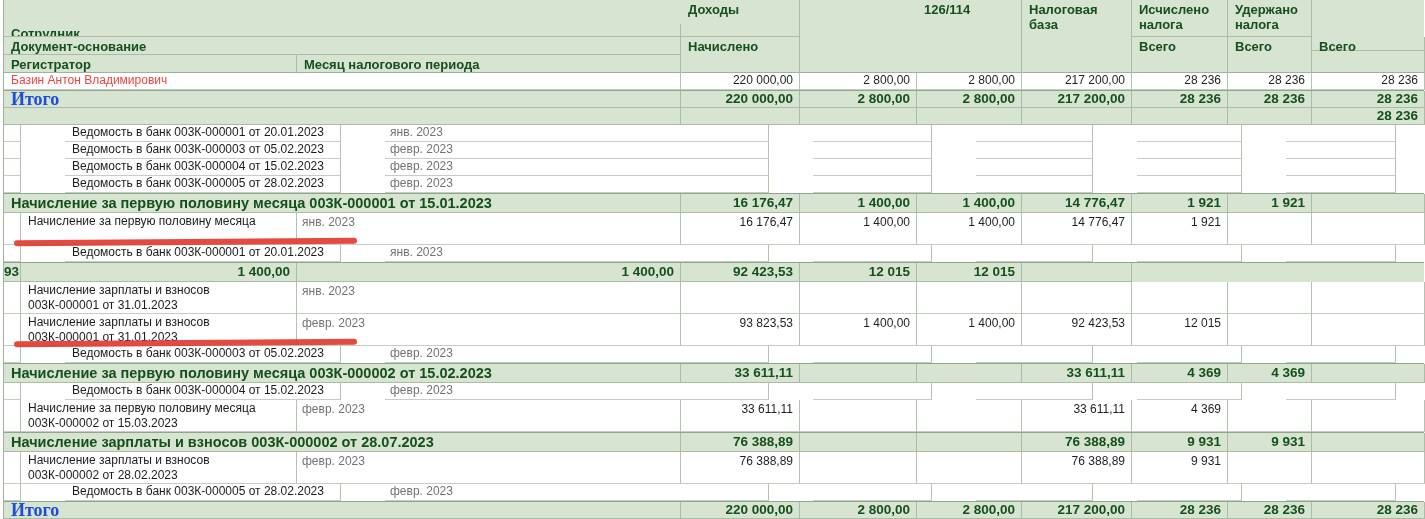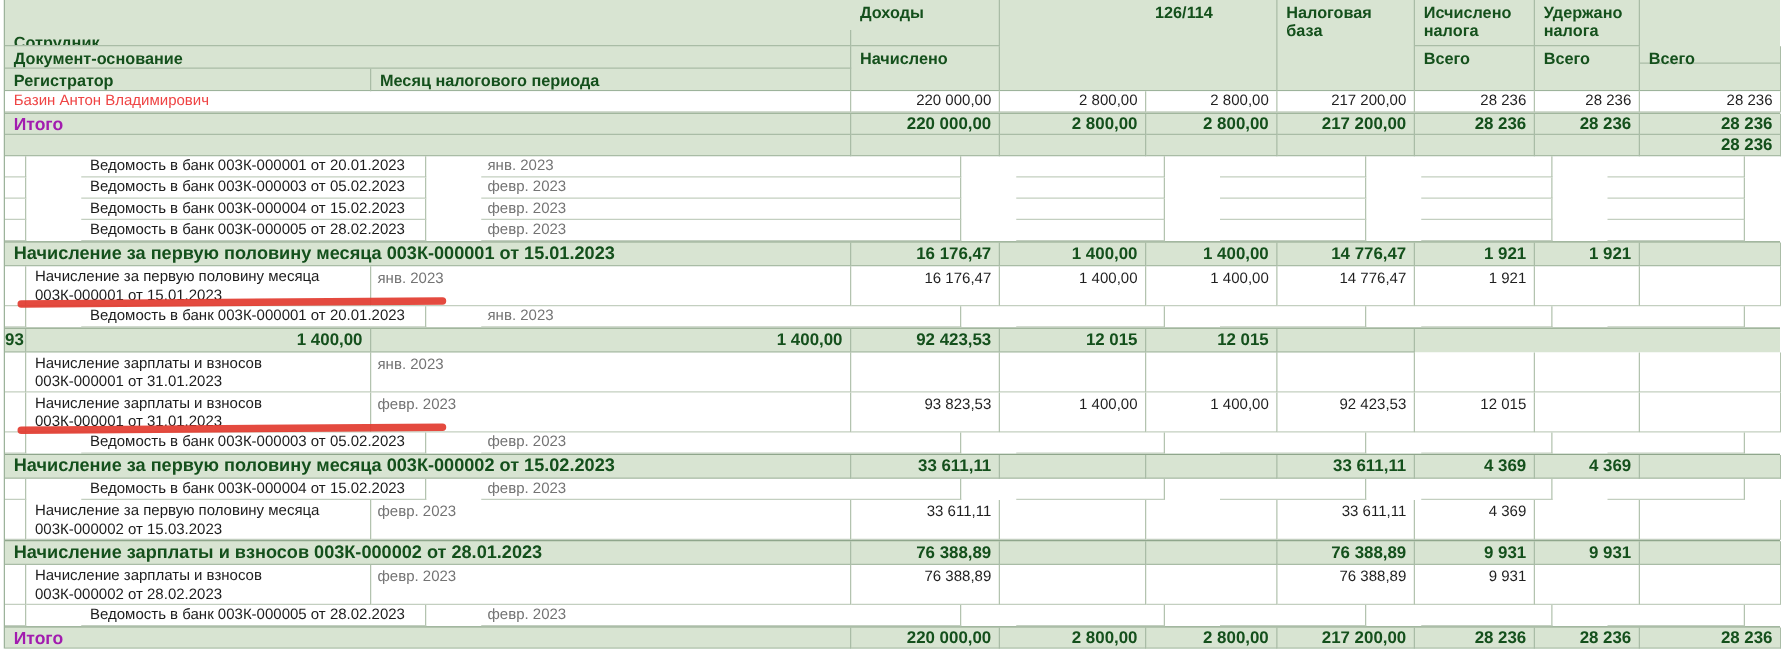--- a/index.html
+++ b/index.html
@@ -66,21 +66,21 @@
   .r-employee{ height:17px; } .r-employee .c{ line-height:15px; }
   .r-total   { height:18px; } .r-total .c{ line-height:16px; }
   .r-spacer  { height:17px; } .r-spacer .c{ line-height:15px; }
   .r-detail  { height:17px;gap:44px; } .r-detail .c{ line-height:15px; }
   .r-detail2 { height:32px; } .r-detail2 .c{ line-height:14px; }
   .r-section { height:20px; } .r-section .c{ line-height:18px; }
 
   .span3{ grid-column:1/4; }
   .label{ padding-left:7px; font-size:12px; color:#ef4444; }
   .r-section .label{ font-weight:700; color:#14501c; font-size:14.5px; }
-  .r-total .label  { font-weight:700; color:#a21caf; font-size:14px; }
+  .r-total .label  { font-weight:700; color:#1d4ed8; font-size:18px;font-family:Liberation Serif, serif; }
 
   .reg  { padding-left:7px; font-size:12px; color:#1c1c1c; }
   .month{ padding-left:5px; font-size:12px; color:#737373; }
   .r-detail2 .reg div{ line-height:14px; padding-top:1px; }
   .r-detail2 .month, .r-detail2 .num{ padding-top:2px; }
 
   .num{ text-align:right; padding-right:6px; font-size:12px; color:#1f1f1f; }
   .r-total .num, .r-section .num, .r-spacer .num{
     font-weight:700; color:#14501c; font-size:13.5px;
   }
@@ -203,21 +203,20 @@
         <div class="c num">1 400,00</div>
         <div class="c num">14 776,47</div>
         <div class="c num">1 921</div>
         <div class="c num">1 921</div>
         <div class="c num"></div>
       </div>
       <div class="row grid-row r-detail2">
         <div class="c indent"></div>
         <div class="c reg">
           <div>Начисление за первую половину месяца</div>
-          <div>003К-000001 от 15.01.2023</div>
         </div>
         <div class="c month">янв. 2023</div>
         <div class="c num">16 176,47</div>
         <div class="c num">1 400,00</div>
         <div class="c num">1 400,00</div>
         <div class="c num">14 776,47</div>
         <div class="c num">1 921</div>
         <div class="c num"></div>
         <div class="c num"></div>
       </div>
@@ -315,21 +314,21 @@
         <div class="c month">февр. 2023</div>
         <div class="c num">33 611,11</div>
         <div class="c num"></div>
         <div class="c num"></div>
         <div class="c num">33 611,11</div>
         <div class="c num">4 369</div>
         <div class="c num"></div>
         <div class="c num"></div>
       </div>
       <div class="row grid-row r-section">
-        <div class="c label span3">Начисление зарплаты и взносов 003К-000002 от 28.01.2023</div>
+        <div class="c label span3">Начисление зарплаты и взносов 003К-000002 от 28.07.2023</div>
         <div class="c num">76 388,89</div>
         <div class="c num"></div>
         <div class="c num"></div>
         <div class="c num">76 388,89</div>
         <div class="c num">9 931</div>
         <div class="c num">9 931</div>
         <div class="c num"></div>
       </div>
       <div class="row grid-row r-detail2">
         <div class="c indent"></div>

